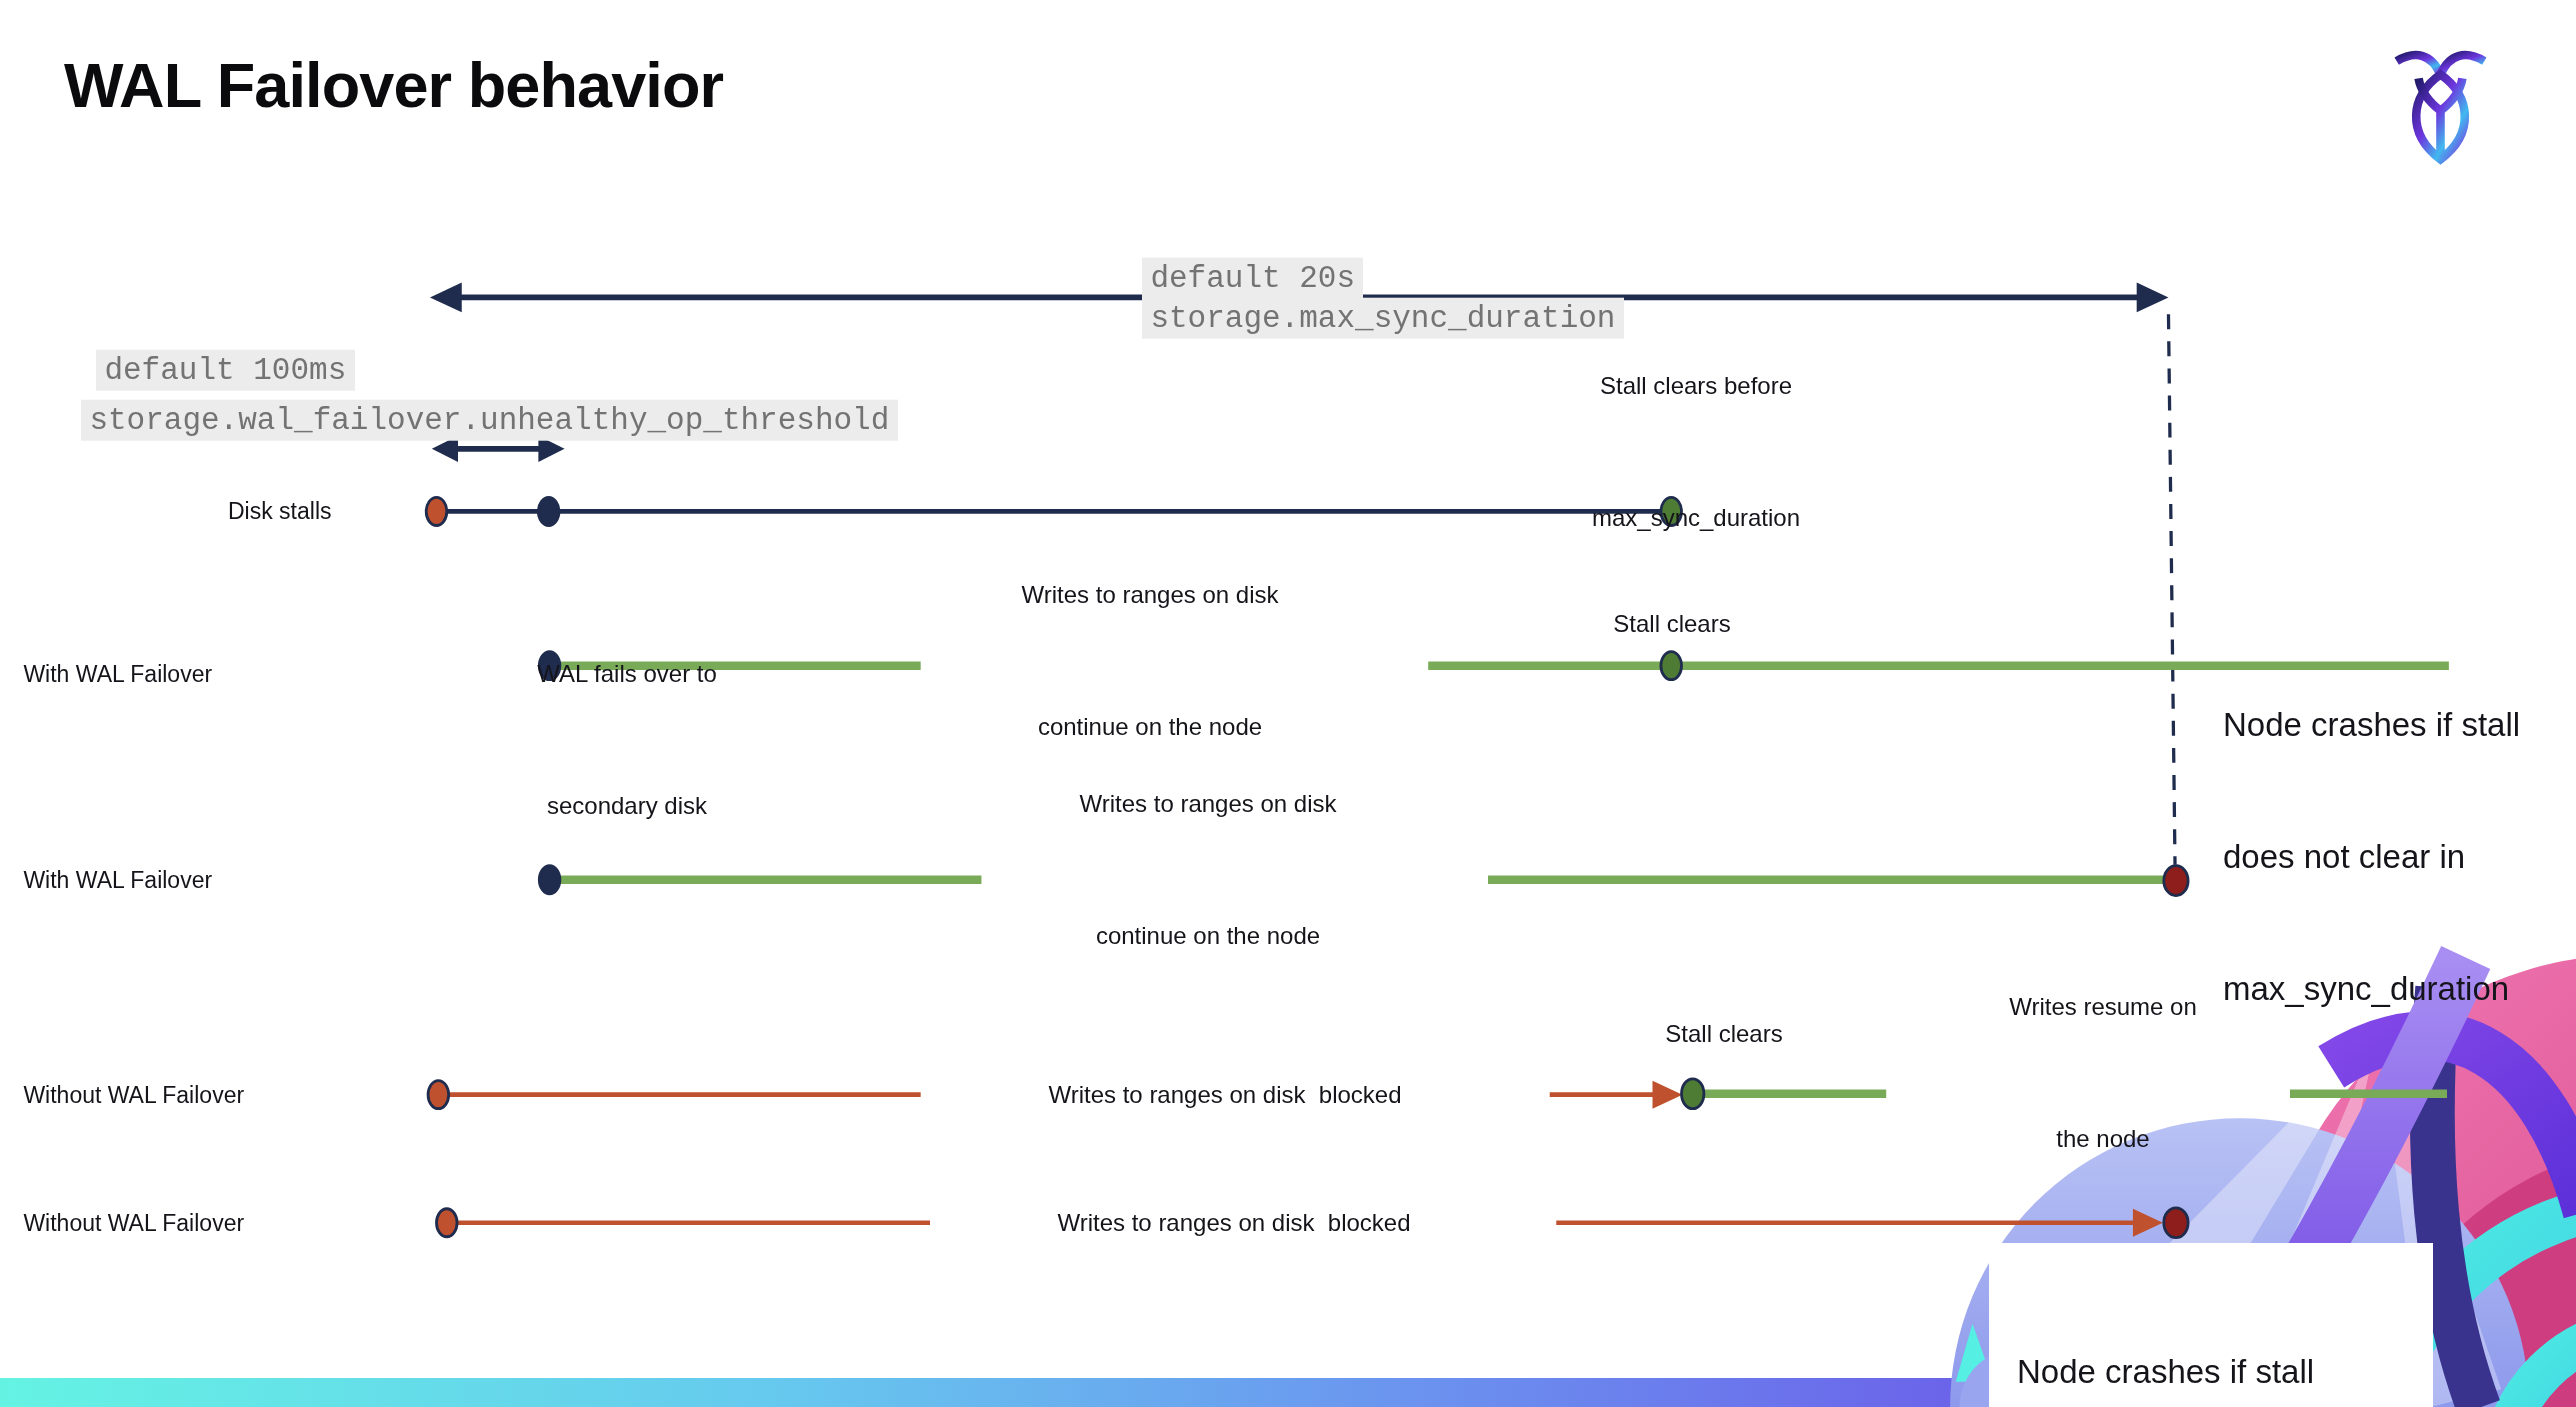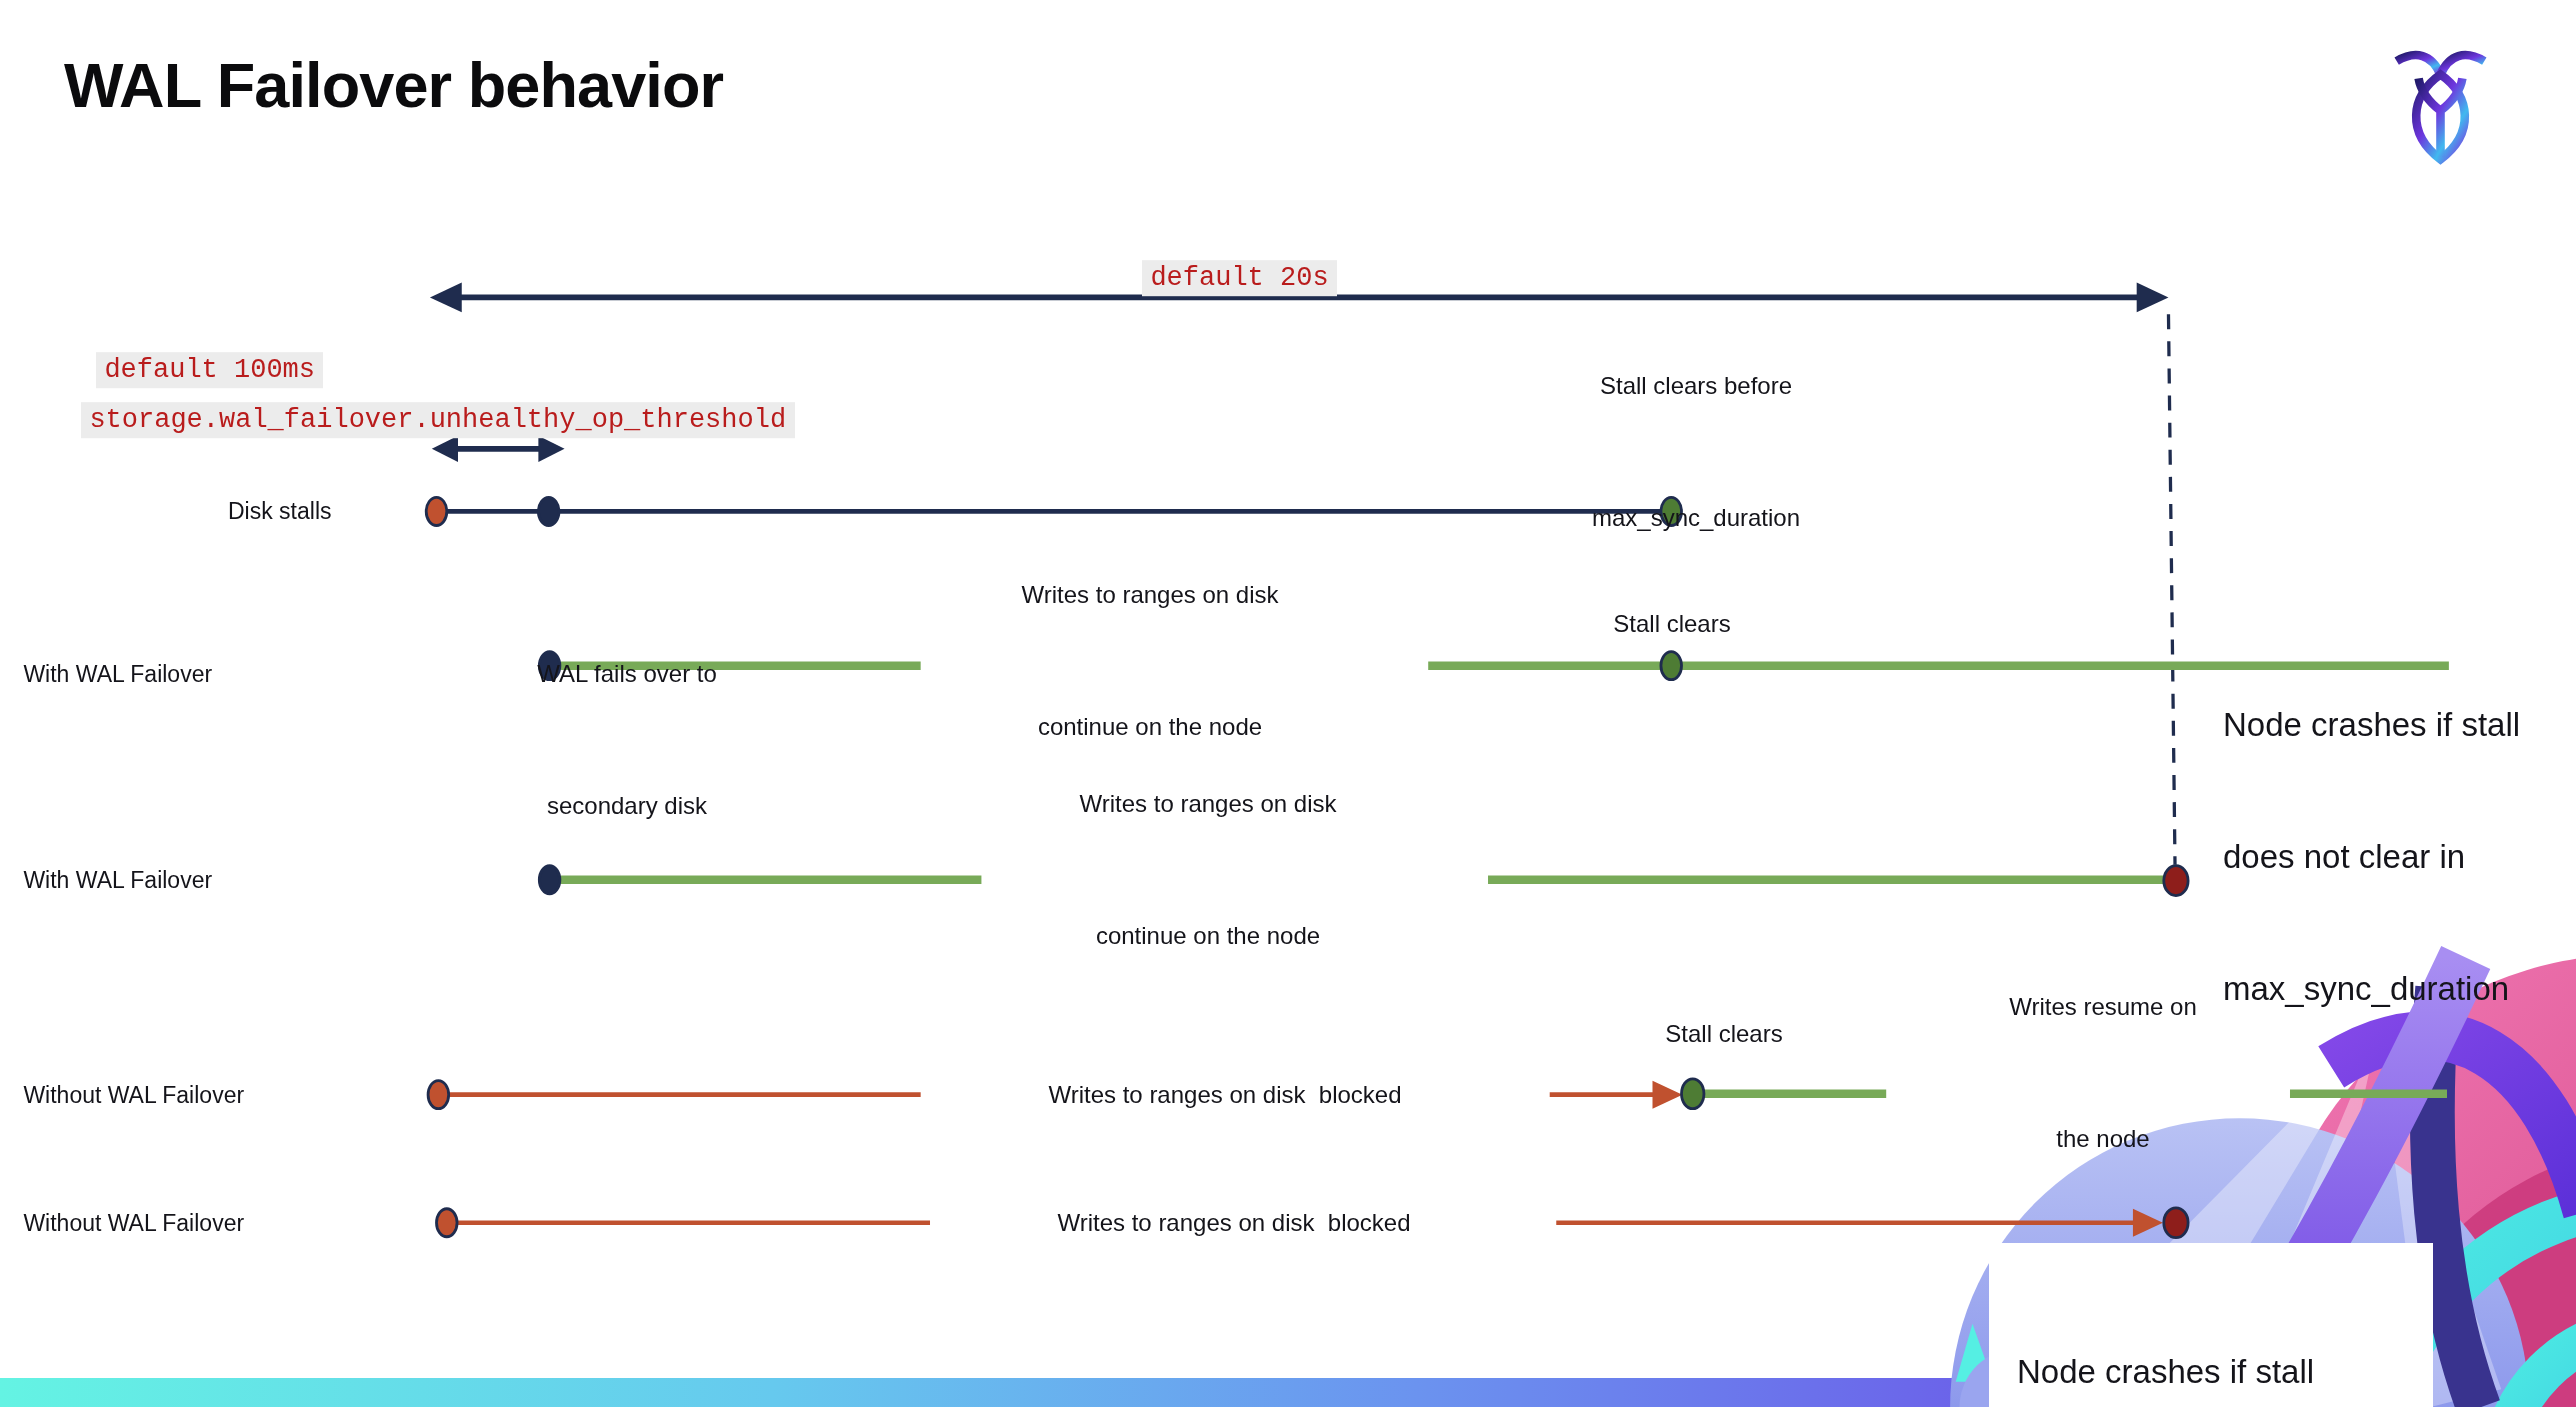--- a/index.html
+++ b/index.html
@@ -20,21 +20,21 @@
     font-size:24px;line-height:44px;white-space:pre-wrap;
   }
   .ann span{display:block;}
   .ann-left{
     position:absolute;transform:translateY(-50%);text-align:left;
     font-size:33px;line-height:44px;white-space:pre-wrap;
   }
   .ann-left span{display:block;}
   .setting{
     position:absolute;transform:translateY(-50%);
-    font-family:"Liberation Mono",monospace;font-size:27px;color:#b91c1c;white-space:nowrap;
+    font-family:"Liberation Mono",monospace;font-size:31px;color:#737373;white-space:nowrap;
   }
   .setting-bg{background:#ececec;padding:2.8px 8.4px;display:inline-block;}
   .footer{
     position:absolute;left:0;top:1378px;width:2576px;height:30px;
     background:linear-gradient(90deg,#64f3e3 0%,#66c9ee 30%,#6b93ef 55%,#6b5fe9 78%,#6c55e6 100%);
   }
   .art{position:absolute;left:1866px;top:922px;width:710px;height:486px;}
   .mainsvg{position:absolute;left:0;top:0;width:2576px;height:1408px;}
   .crashbox{
     position:absolute;left:1989px;top:1243px;width:444px;height:165px;background:#ffffff;
@@ -150,20 +150,23 @@
       <path d="M 7,17 C 27,5 44,10 53,31"></path>
       <path d="M 99,17 C 79,5 62,10 53,31"></path>
       <path d="M 53,31 C 21,53 17,93 53,120 C 89,93 85,53 53,31 Z"></path>
       <path d="M 53,118 L 53,69 M 53,69 C 40,59 32,47 30,35 M 53,69 C 66,59 74,47 76,35"></path>
     </g>
   </svg>
 
   <div class="setting" style="left:1142px;top:278px;">
     <span class="setting-bg">default 20s</span>
   </div>
+  <div class="setting" style="left:1142px;top:318px;">
+    <span class="setting-bg">storage.max_sync_duration</span>
+  </div>
   <div class="setting" style="left:56px;top:370px;margin-left:40px;">
     <span class="setting-bg">default 100ms</span>
   </div>
   <div class="setting" style="left:41px;top:420px;margin-left:40px;">
     <span class="setting-bg">storage.wal_failover.unhealthy_op_threshold</span>
   </div>
 
   <div class="rowlabel" style="left:228px;top:511px;">Disk stalls</div>
   <div class="rowlabel" style="left:23.4px;top:674px;">With WAL Failover</div>
   <div class="rowlabel" style="left:23.4px;top:880px;">With WAL Failover</div>

